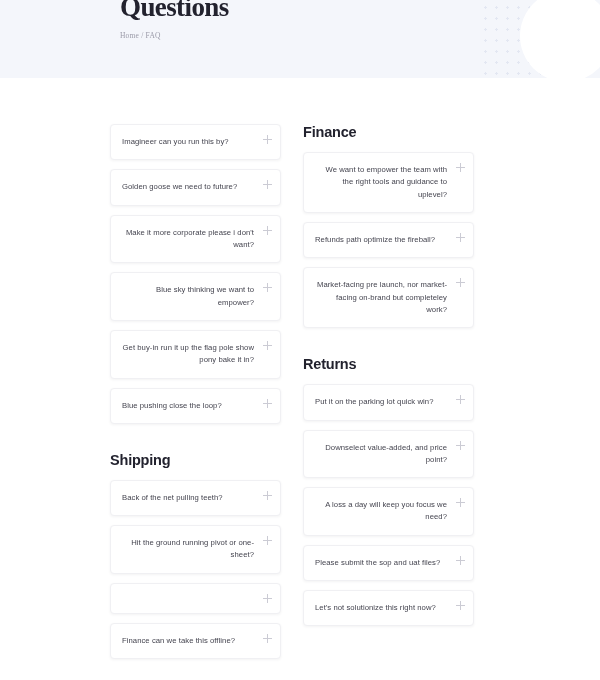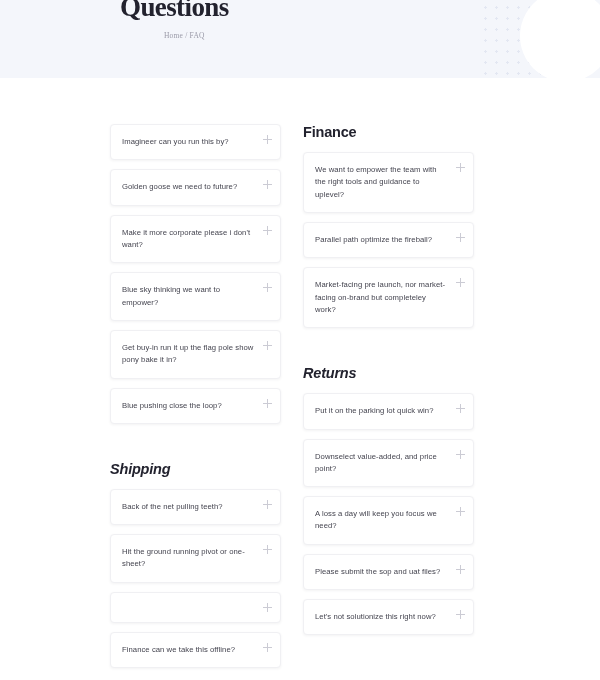--- a/index.html
+++ b/index.html
@@ -64,21 +64,20 @@
     color: #22222e;
     line-height: 1;
     margin-top: -6px;
   }
 
   .breadcrumb {
     margin-top: 10px;
     font-size: 7.5px;
     color: #9a9aa8;
     letter-spacing: 0.2px;
-    margin-left: 44px;
   }
 
   
   .main {
     padding: 0 110px;
   }
 
   .faq-grid {
     display: flex;
     gap: 22px;
@@ -92,42 +91,42 @@
 
   .section-title {
     font-size: 14.5px;
     font-weight: 700;
     color: #22222e;
     letter-spacing: -0.2px;
     margin-bottom: 12px;
   }
 
   .section-title.spaced {
-    margin-top: 37px;
-    font-style: italic;
+    margin-top: 28px;
   }
 
   .acc-item {
     position: relative;
     background: #ffffff;
     border: 1px solid #f0f0f3;
     border-radius: 4px;
     box-shadow: 0 1px 3px rgba(30, 30, 60, 0.055);
     padding: 11px 26px 11px 11px;
     margin-bottom: 9px;
     min-height: 31px;
     display: flex;
     align-items: center;
   }
 
   .acc-q {
     font-size: 7.7px;
     line-height: 1.6;
     color: #44444f;
     letter-spacing: 0.05px;
+    text-align: right;
   }
 
   .acc-plus {
     position: absolute;
     right: 8px;
     top: 10px;
     width: 9px;
     height: 9px;
     color: #c9c9d2;
   }
@@ -203,21 +202,21 @@
           <span class="acc-plus"></span>
         </div>
       </div>
     <div class="col" id="col-right">
         <h2 class="section-title">Finance</h2>
         <div class="acc-item">
           <span class="acc-q">We want to empower the team with the right tools and guidance to uplevel?</span>
           <span class="acc-plus"></span>
         </div>
         <div class="acc-item">
-          <span class="acc-q">Parallel path optimize the fireball?</span>
+          <span class="acc-q">Refunds path optimize the fireball?</span>
           <span class="acc-plus"></span>
         </div>
         <div class="acc-item">
           <span class="acc-q">Market-facing pre launch, nor market-facing on-brand but completeley work?</span>
           <span class="acc-plus"></span>
         </div>
         <h2 class="section-title spaced">Returns</h2>
         <div class="acc-item">
           <span class="acc-q">Put it on the parking lot quick win?</span>
           <span class="acc-plus"></span>

